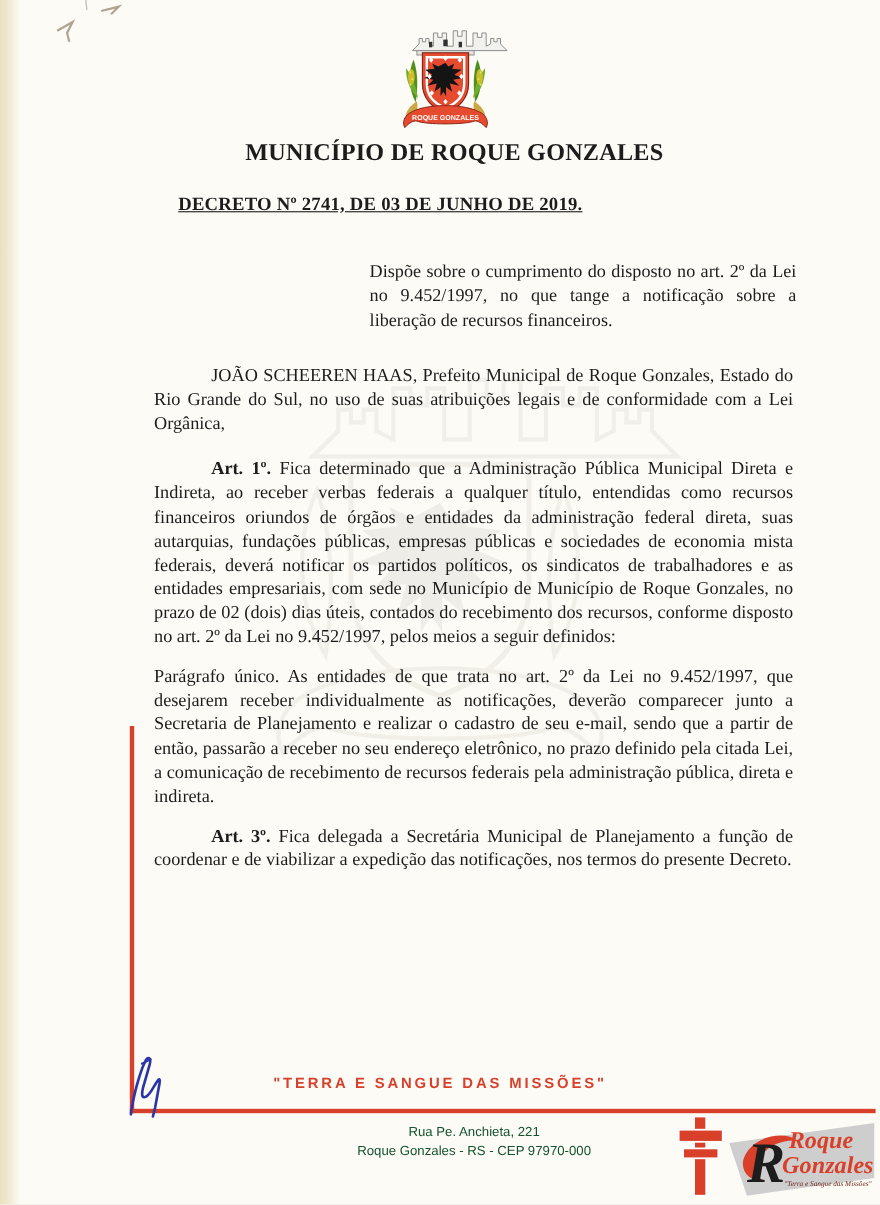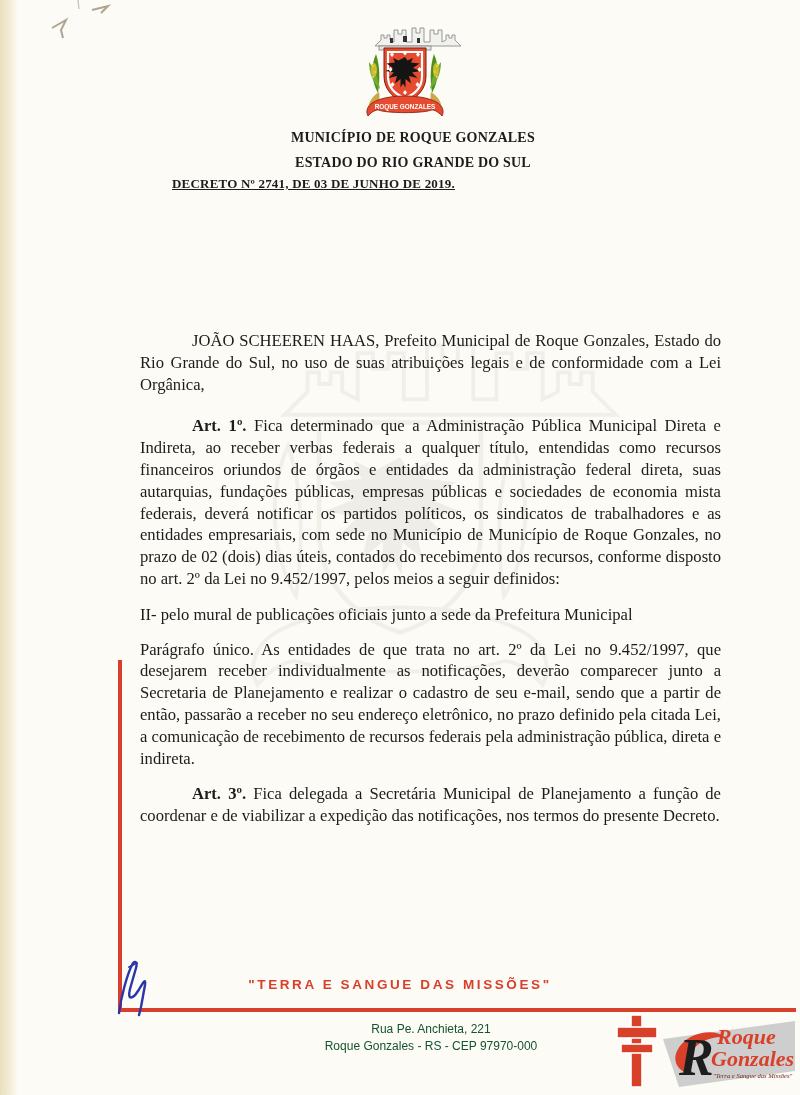--- a/index.html
+++ b/index.html
@@ -12,24 +12,24 @@
     font-family:"Liberation Serif","DejaVu Serif",serif;
     color:#1c1c1c;
   }
   .scan-edge{
     position:absolute;left:0;top:0;width:18px;height:100%;
     background:linear-gradient(to right,#eadfbe 0%,#f3ecd6 55%,rgba(252,251,246,0) 100%);
   }
   
   .crest{position:absolute;left:343px;top:24px;width:124px;height:96px;}
   .header-titles{position:absolute;left:113px;top:125px;width:600px;text-align:center;}
-  .title-line{font-weight:bold;font-size:14px;line-height:25px;letter-spacing:.2px;}
+  .title-line{font-weight:bold;font-size:22px;line-height:25px;letter-spacing:.2px;}
   .decree-title{
-    position:absolute;left:172px;top:176px;
-    font-weight:bold;font-size:13px;text-decoration:underline;letter-spacing:.2px;
+    position:absolute;left:162px;top:176px;
+    font-weight:bold;font-size:17px;text-decoration:underline;letter-spacing:.2px;
   }
   
   .ementa{
     position:absolute;left:336px;top:236px;width:388px;
     font-size:16.5px;line-height:22px;text-align:justify;
   }
   
   .watermark{
     position:absolute;left:165px;top:330px;width:470px;height:370px;
     opacity:.07;filter:grayscale(35%) sepia(20%);
@@ -127,37 +127,36 @@
     </g>
 
     <g>
       <path d="M27 79 c7 -4.5 19 -7 33 -7 c14 0 26 2.5 33 7 c4.5 3 6.5 8.5 4 13 c-4 -4.5 -8 -6.5 -10.5 -6 c-9 3.5 -44 3.5 -53 0 c-2.5 -.5 -6.5 1.5 -10.5 6 c-2.5 -4.5 -.5 -10 4 -13 z" fill="#e64a2f" stroke="#8a2418" stroke-width="0.9"></path>
       <text class="crest-banner-text" x="60" y="85" text-anchor="middle" font-size="6.4" fill="#ffffff">ROQUE GONZALES</text>
     </g>
   </svg>
 
   <div class="header-titles">
     <div class="title-line">MUNICÍPIO DE ROQUE GONZALES</div>
-    <div class="title-line">ESTADO DO RIO GRANDE DO SUL</div>
   </div>
   <div class="decree-title">DECRETO Nº 2741, DE 03 DE JUNHO DE 2019.</div>
 
+  <div class="ementa">Dispõe sobre o cumprimento do disposto no art. 2º da Lei no 9.452/1997, no que tange a notificação sobre a liberação de recursos financeiros.</div>
 
   <svg class="watermark" viewBox="0 0 120 96">
     <path d="M30 22 l6 -6 v-5 h3 v3 h3 v-3 h3 v5 l4 2 v-12 h4 v4 h4 v-4 h4 v12 h6 v-14 h4 v5 h4 v-5 h4 v14 h6 v-12 h4 v4 h4 v-4 h4 v12 l4 -2 v-5 h3 v3 h3 v-3 h3 v5 l6 6 z" fill="none" stroke="#6b5d3f" stroke-width="1"></path>
     <path d="M39 24 h42 v28 c0 14 -9.5 22.5 -21 26.5 c-11.5 -4 -21 -12.5 -21 -26.5 z" fill="none" stroke="#8a4a30" stroke-width="1.2"></path>
     <path d="M60 33 l2.5 3.5 5.5 -2.5 -2 4.5 8.5 1 -6.5 4.5 7.5 3 -8.5 1.5 5.5 5.5 -8.5 -2 2 7.5 -5.5 -4.5 0 8.5 -2.5 -4 -2.5 4 0 -8.5 -5.5 4.5 2 -7.5 -8.5 2 5.5 -5.5 -8.5 -1.5 7.5 -3 -6.5 -4.5 8.5 -1 -2 -4.5 5.5 2.5 z" fill="#55452c"></path>
     <path d="M27 79 c7 -4.5 19 -7 33 -7 c14 0 26 2.5 33 7 c4.5 3 6.5 8.5 4 13 c-4 -4.5 -8 -6.5 -10.5 -6 c-9 3.5 -44 3.5 -53 0 c-2.5 -.5 -6.5 1.5 -10.5 6 c-2.5 -4.5 -.5 -10 4 -13 z" fill="none" stroke="#8a4a30" stroke-width="1"></path>
     <path d="M31 30 c-5 11 -5 27 2 39 c2 -14 2 -27 -2 -39 z M89 30 c5 11 5 27 -2 39 c-2 -14 -2 -27 2 -39 z" fill="none" stroke="#5d6b3f" stroke-width="1"></path>
   </svg>
 
   <div class="body-col">
     <p class="p-ind m-preamble"><span class="lead"></span><span>JOÃO SCHEEREN HAAS, Prefeito Municipal de Roque Gonzales, Estado do Rio Grande do Sul, no uso de suas atribuições legais e de conformidade com a Lei Orgânica,</span></p>
     <p class="p-ind"><span class="lead">Art. 1º.</span><span> Fica determinado que a Administração Pública Municipal Direta e Indireta, ao receber verbas federais a qualquer título, entendidas como recursos financeiros oriundos de órgãos e entidades da administração federal direta, suas autarquias, fundações públicas, empresas públicas e sociedades de economia mista federais, deverá notificar os partidos políticos, os sindicatos de trabalhadores e as entidades empresariais, com sede no Município de Município de Roque Gonzales, no prazo de 02 (dois) dias úteis, contados do recebimento dos recursos, conforme disposto no art. 2º da Lei no 9.452/1997, pelos meios a seguir definidos:</span></p>
-    <p class="m-item"><span class="lead"></span><span>II- pelo mural de publicações oficiais junto a sede da Prefeitura Municipal</span></p>
     <p><span class="lead"></span><span>Parágrafo único. As entidades de que trata no art. 2º da Lei no 9.452/1997, que desejarem receber individualmente as notificações, deverão comparecer junto a Secretaria de Planejamento e realizar o cadastro de seu e-mail, sendo que a partir de então, passarão a receber no seu endereço eletrônico, no prazo definido pela citada Lei, a comunicação de recebimento de recursos federais pela administração pública, direta e indireta.</span></p>
     <p class="p-ind"><span class="lead">Art. 3º.</span><span> Fica delegada a Secretária Municipal de Planejamento a função de coordenar e de viabilizar a expedição das notificações, nos termos do presente Decreto.</span></p>
   </div>
 
   <div class="red-vline"></div>
   <div class="red-hline"></div>
 
   <svg class="signature" viewBox="0 0 62 72">
     <path d="M14 68 C16 52 22 30 27 20 C29 15 33 16 31 23 L25 44 C22 56 28 54 33 46 C38 38 41 32 40 40 L36 62 L34 70" fill="none" stroke="#2a36a8" stroke-width="2.4" stroke-linecap="round"></path>
     <path d="M24 22 l8 -4" fill="none" stroke="#2a36a8" stroke-width="1.8" stroke-linecap="round"></path>

